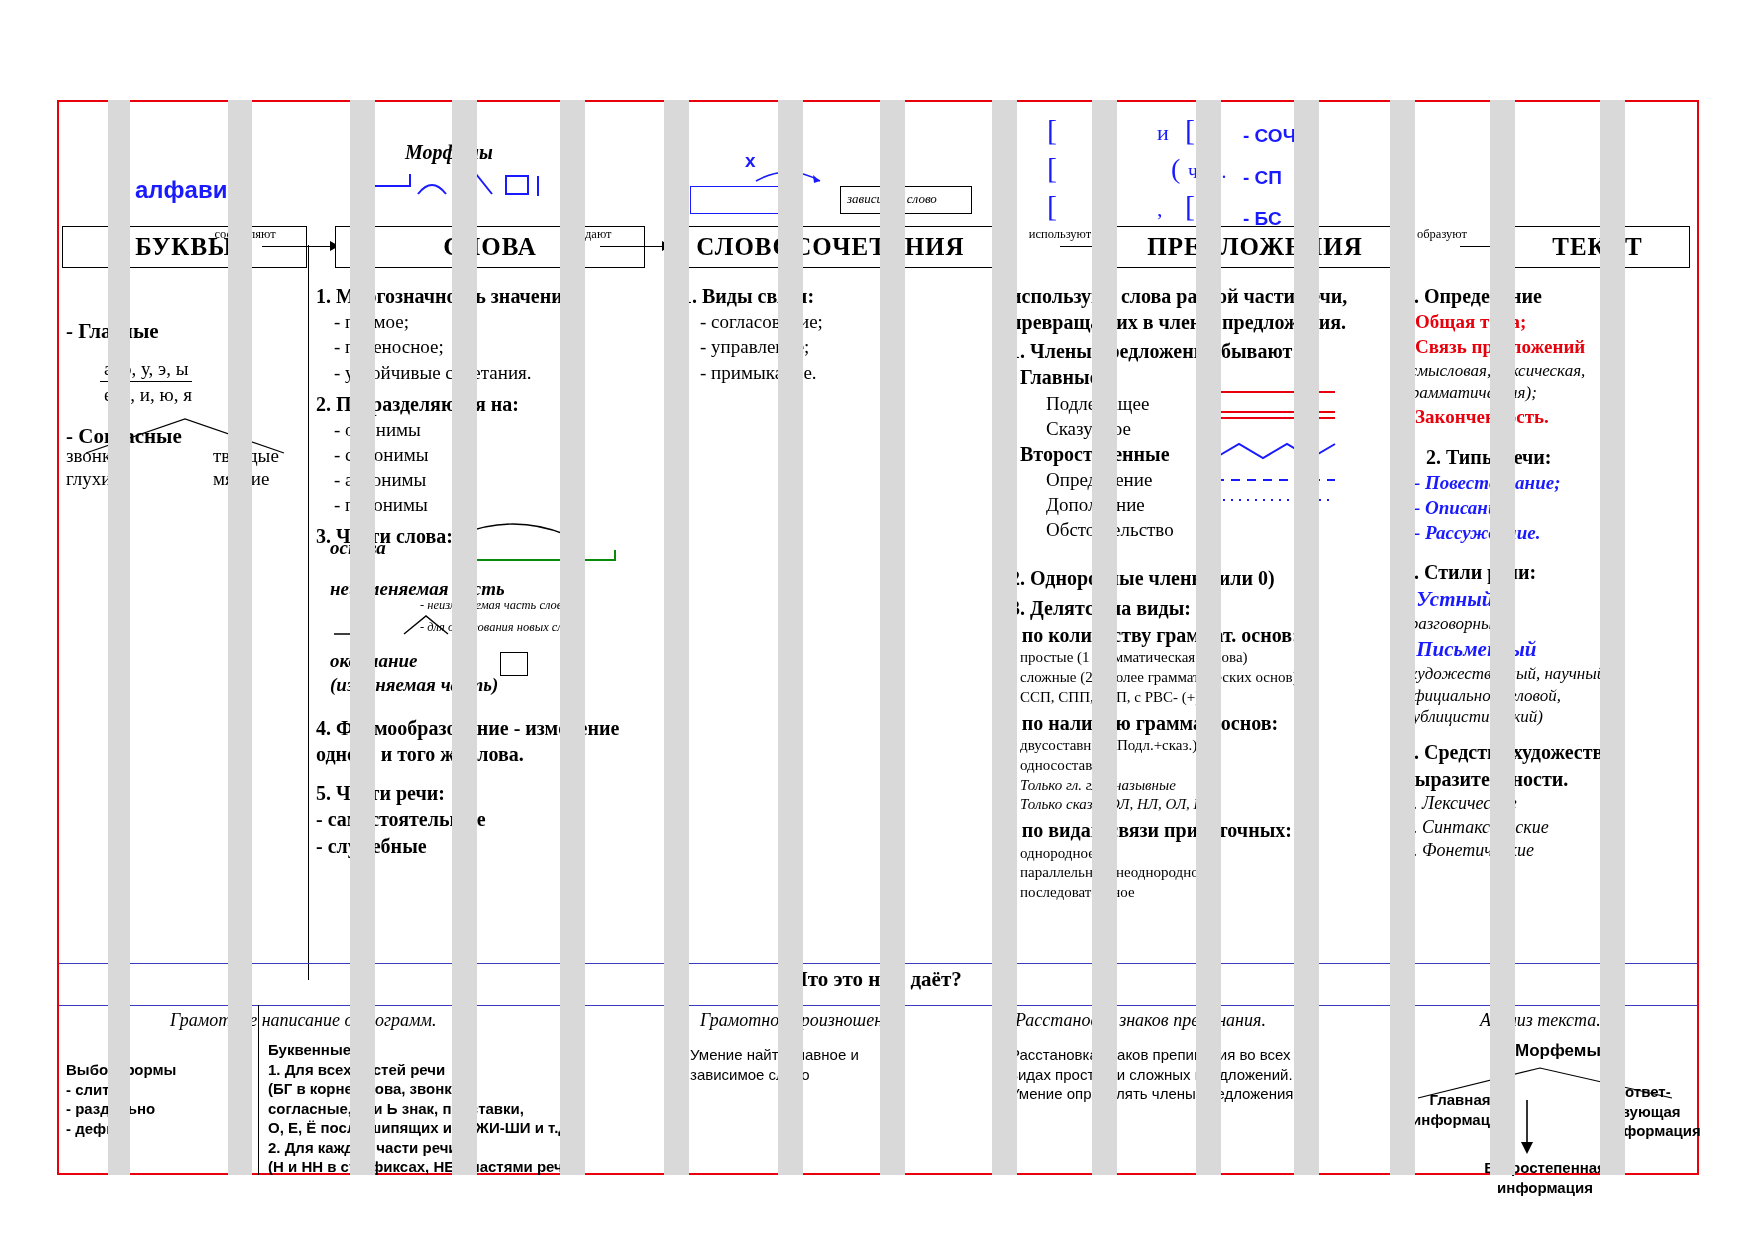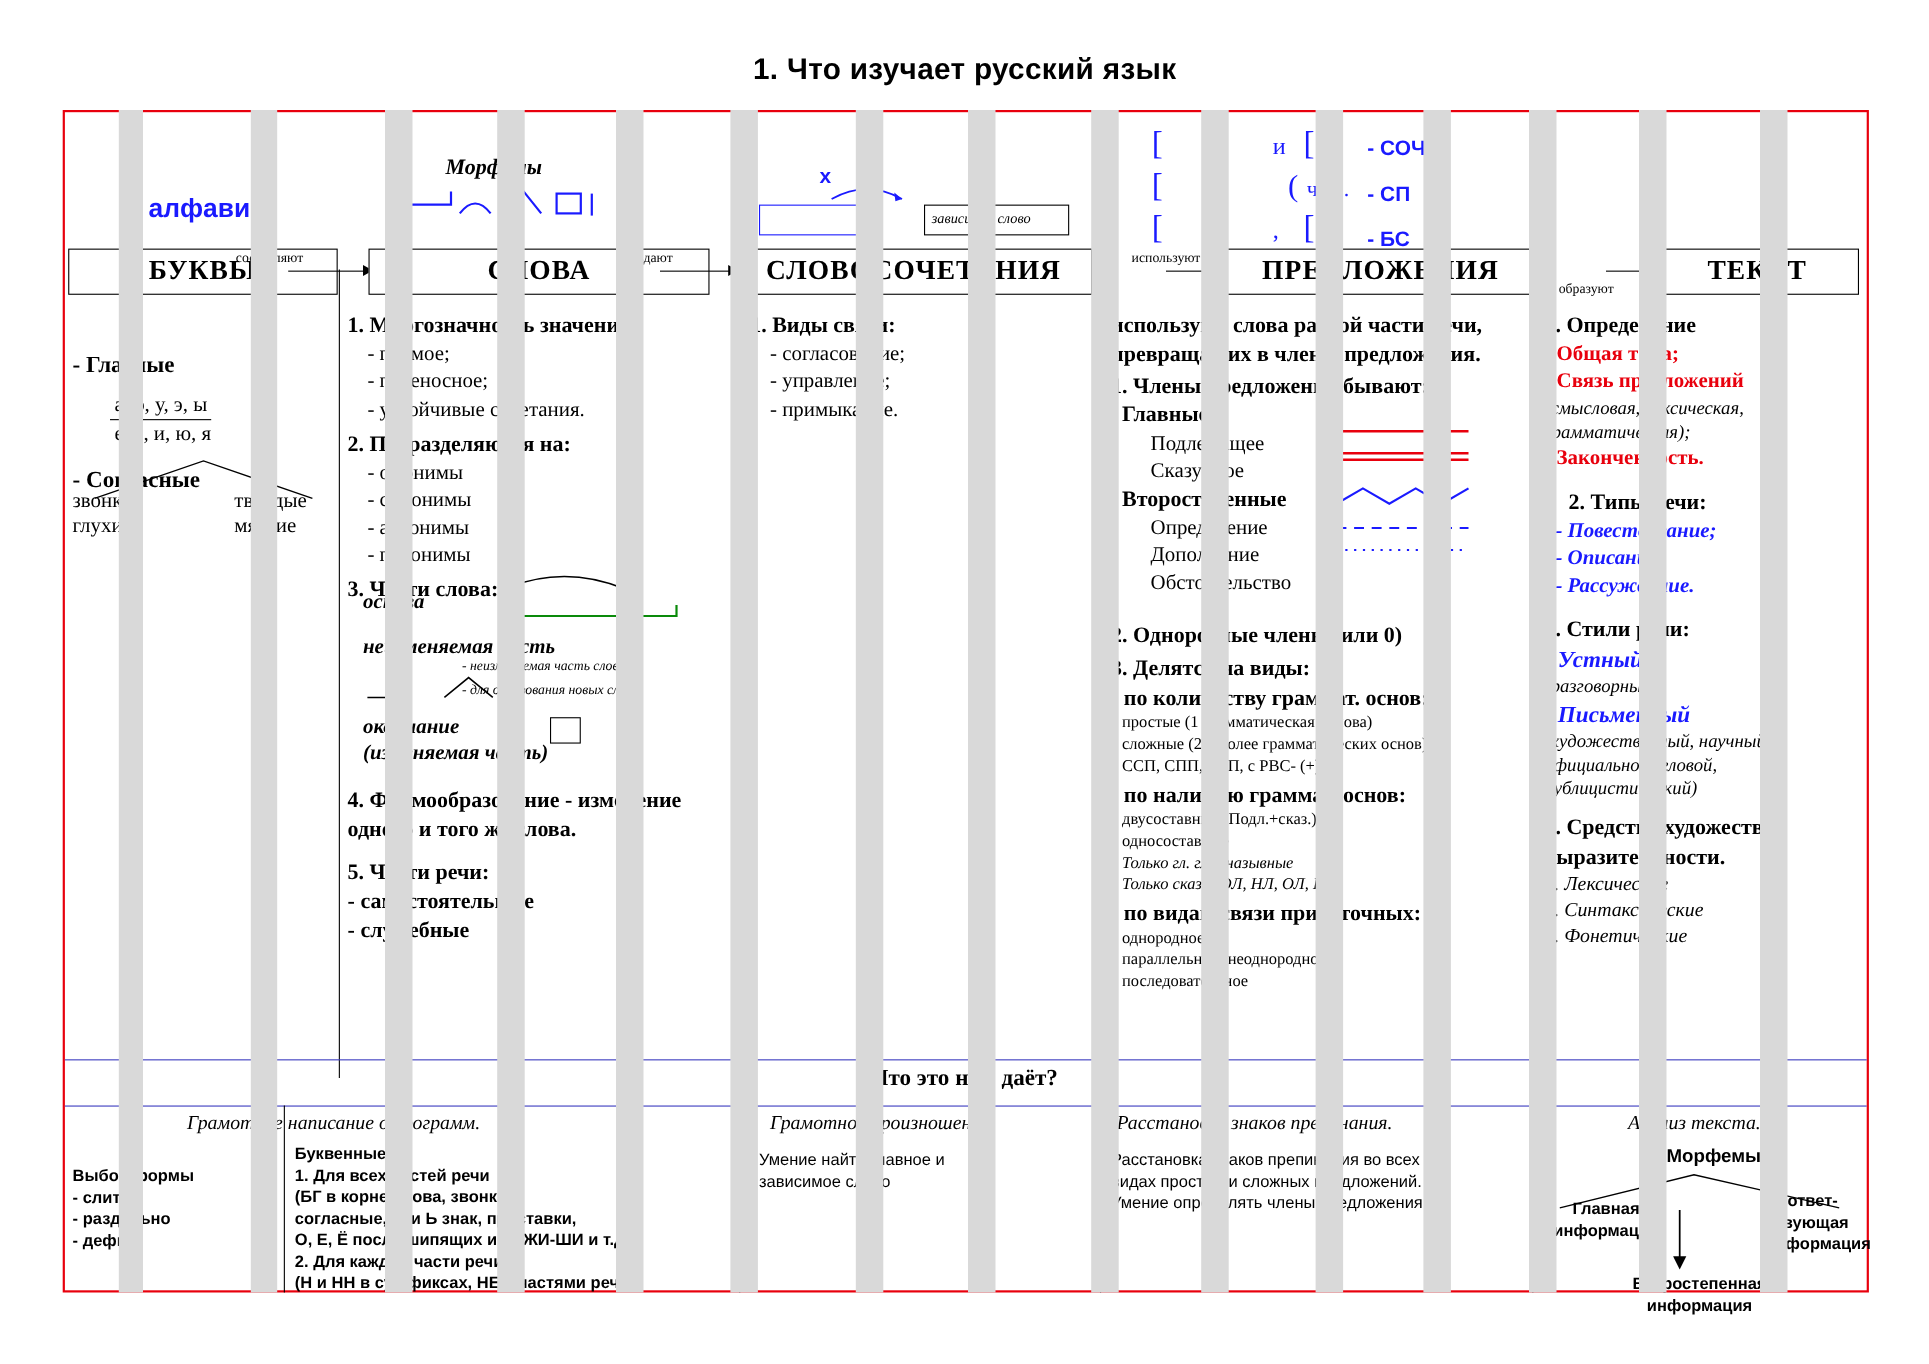--- a/index.html
+++ b/index.html
@@ -137,21 +137,20 @@
     z-index: 40;
   }
 
   svg { display: block; overflow: visible; }
 </style>
 </head>
 <body>
 
 <div id="page">
 
-  <div class="title">1. Что изучает русский язык</div>
 
   <div class="frame"></div>
 
   <div class="vsep" style="left:308px; top:245px; height:735px;"></div>
   <div class="vsep" style="left:672px; top:245px; height:735px;"></div>
   <div class="vsep" style="left:1000px; top:245px; height:735px;"></div>
   <div class="vsep" style="left:1393px; top:245px; height:735px;"></div>
 
   <div class="hsep" style="left:59px; top:963px; width:1638px;"></div>
   <div class="hsep" style="left:59px; top:1005px; width:1638px;"></div>
@@ -214,21 +213,21 @@
   <div class="chainbox" style="left:668px; top:226px; width:325px; height:42px;">
     <span>СЛОВОСОЧЕТАНИЯ</span>
   </div>
   <div class="chain-label" style="left:1005px; top:228px; width:110px;">используют</div>
   <div class="arrow-line" style="left:1060px; top:246px; width:55px;"></div>
   <div class="arrow-head" style="left:1108px; top:241px;"></div>
 
   <div class="chainbox" style="left:1100px; top:226px; width:310px; height:42px;">
     <span>ПРЕДЛОЖЕНИЯ</span>
   </div>
-  <div class="chain-label" style="left:1392px; top:228px; width:100px;margin-top:28px;">образуют</div>
+  <div class="chain-label" style="left:1392px; top:228px; width:100px;">образуют</div>
   <div class="arrow-line" style="left:1460px; top:246px; width:55px;"></div>
   <div class="arrow-head" style="left:1508px; top:241px;"></div>
 
   <div class="chainbox" style="left:1505px; top:226px; width:185px; height:42px;">
     <span>ТЕКСТ</span>
   </div>
 
   <div class="col" style="left:66px; top:318px; width:235px;">
     <div class="b" style="font-size:21px;">- Гласные</div>
     <div style="height:10px;"></div>

